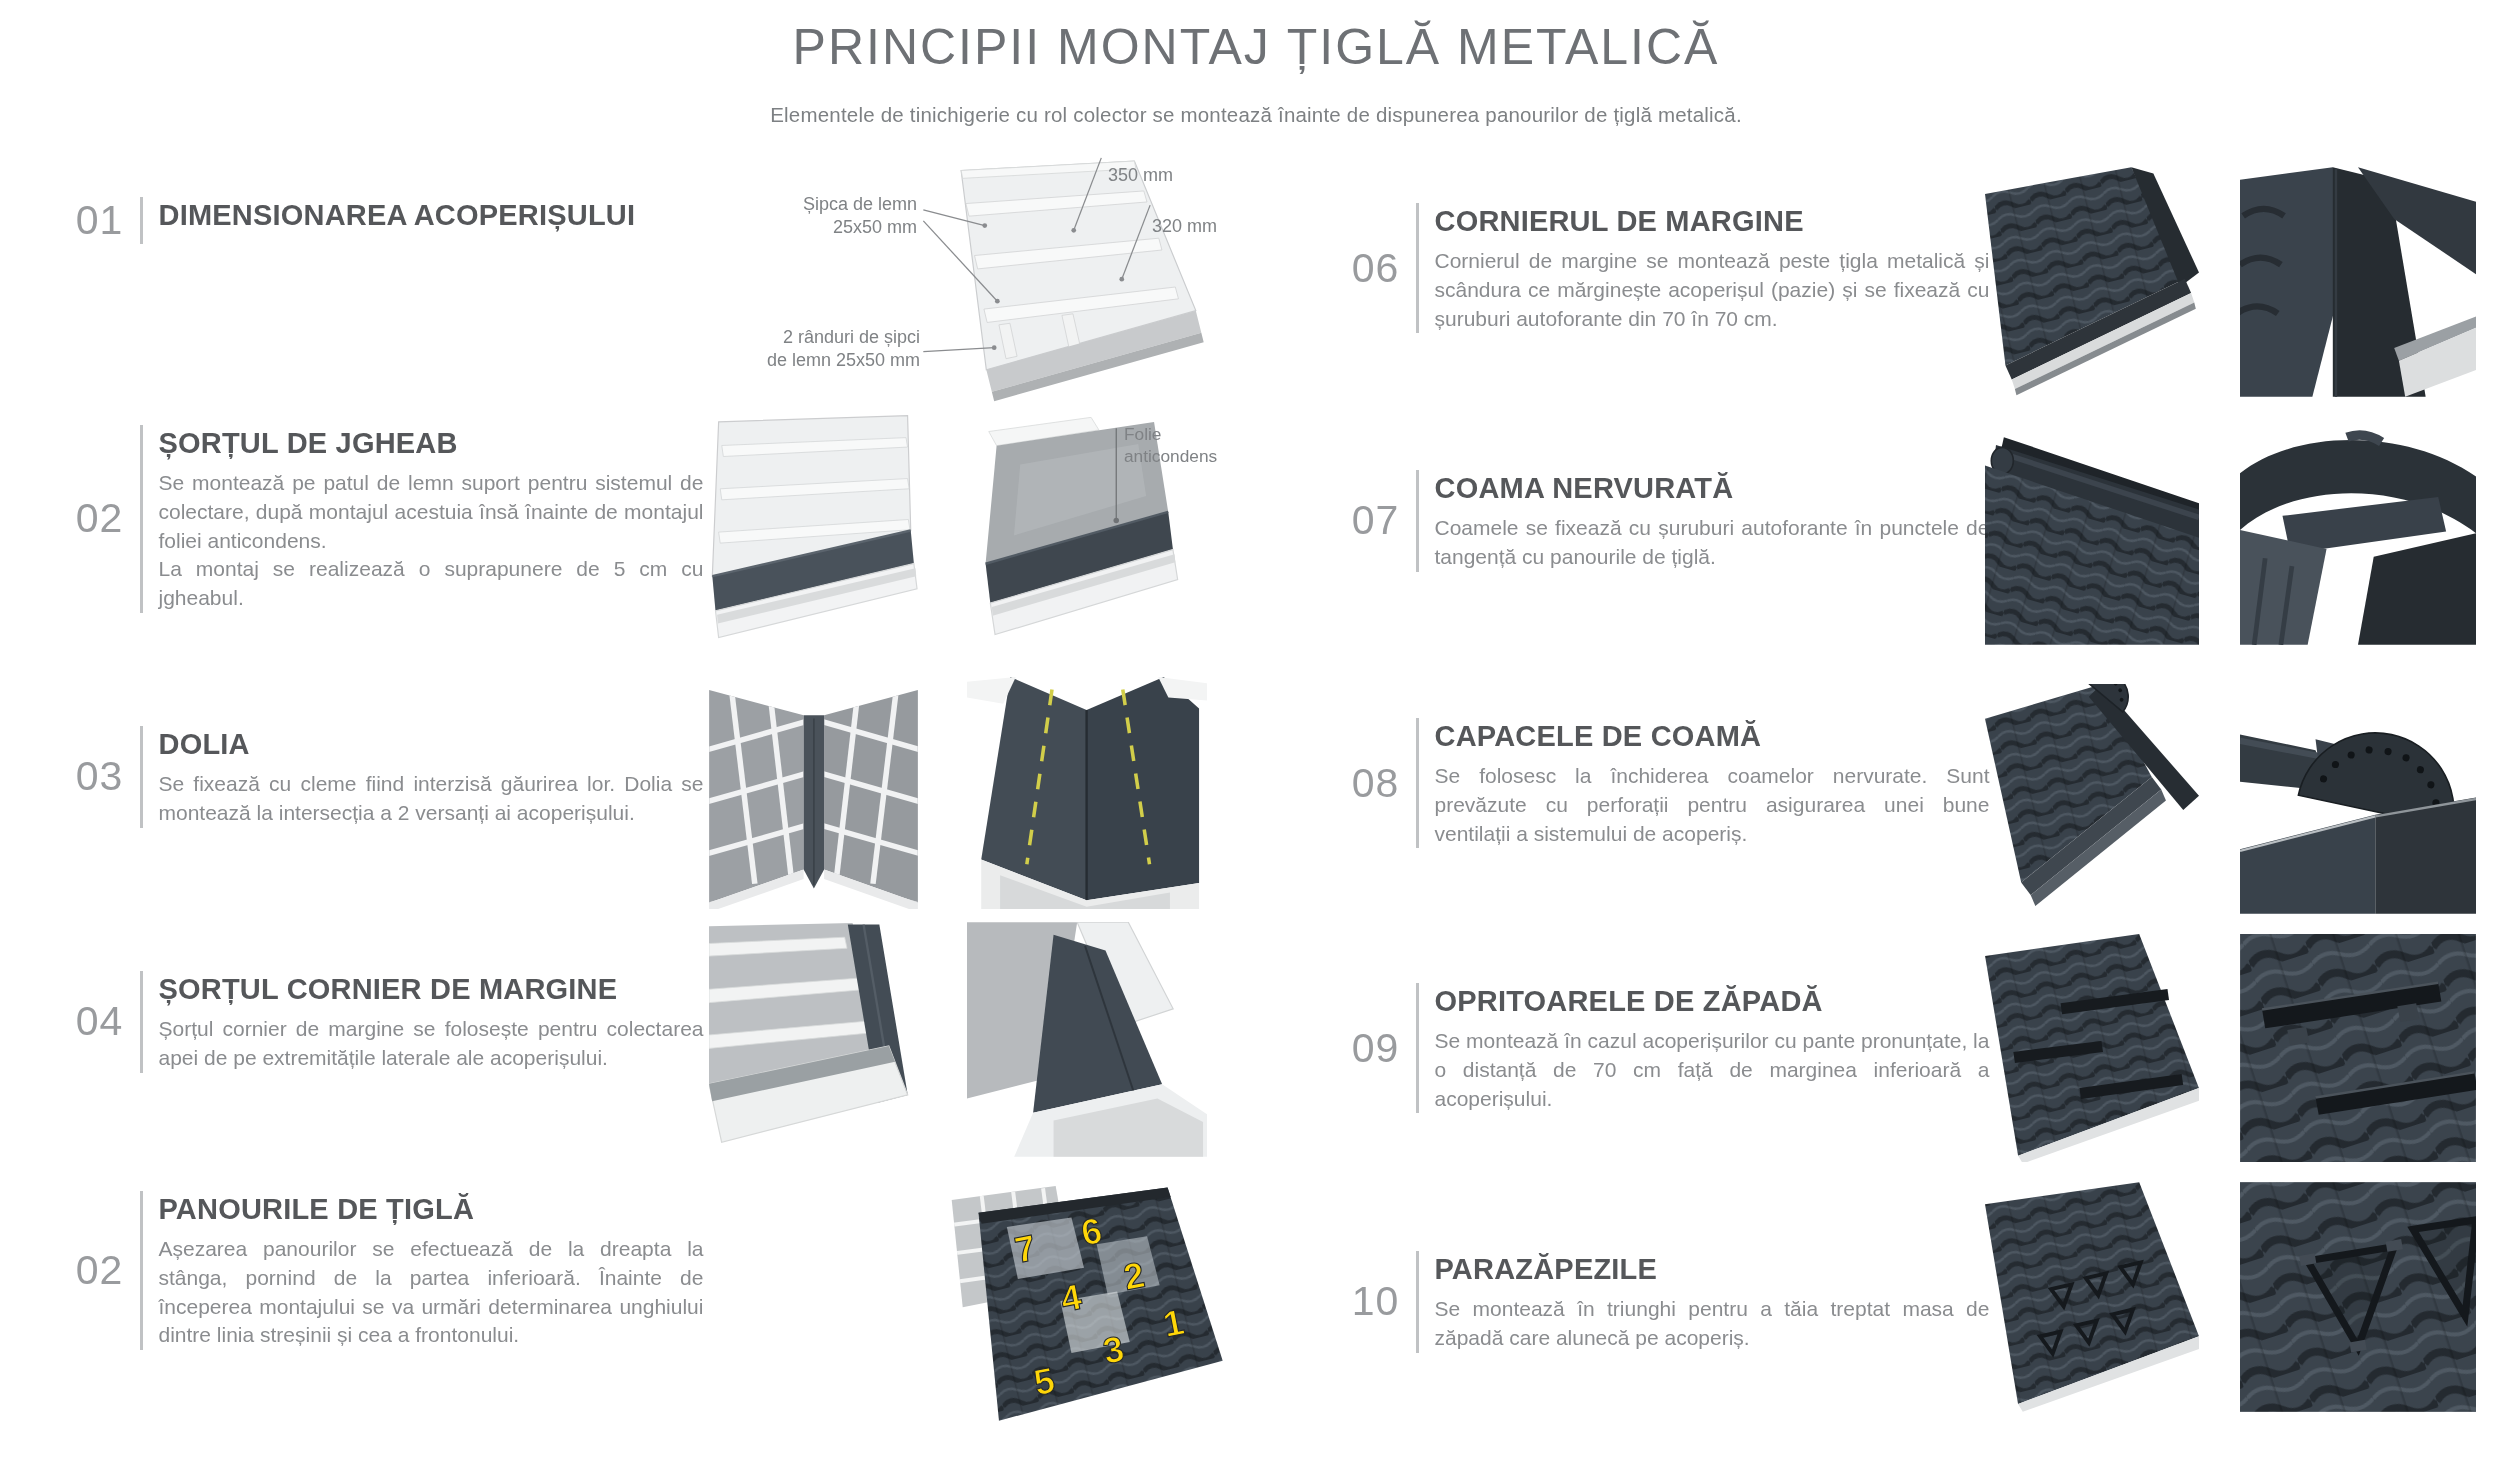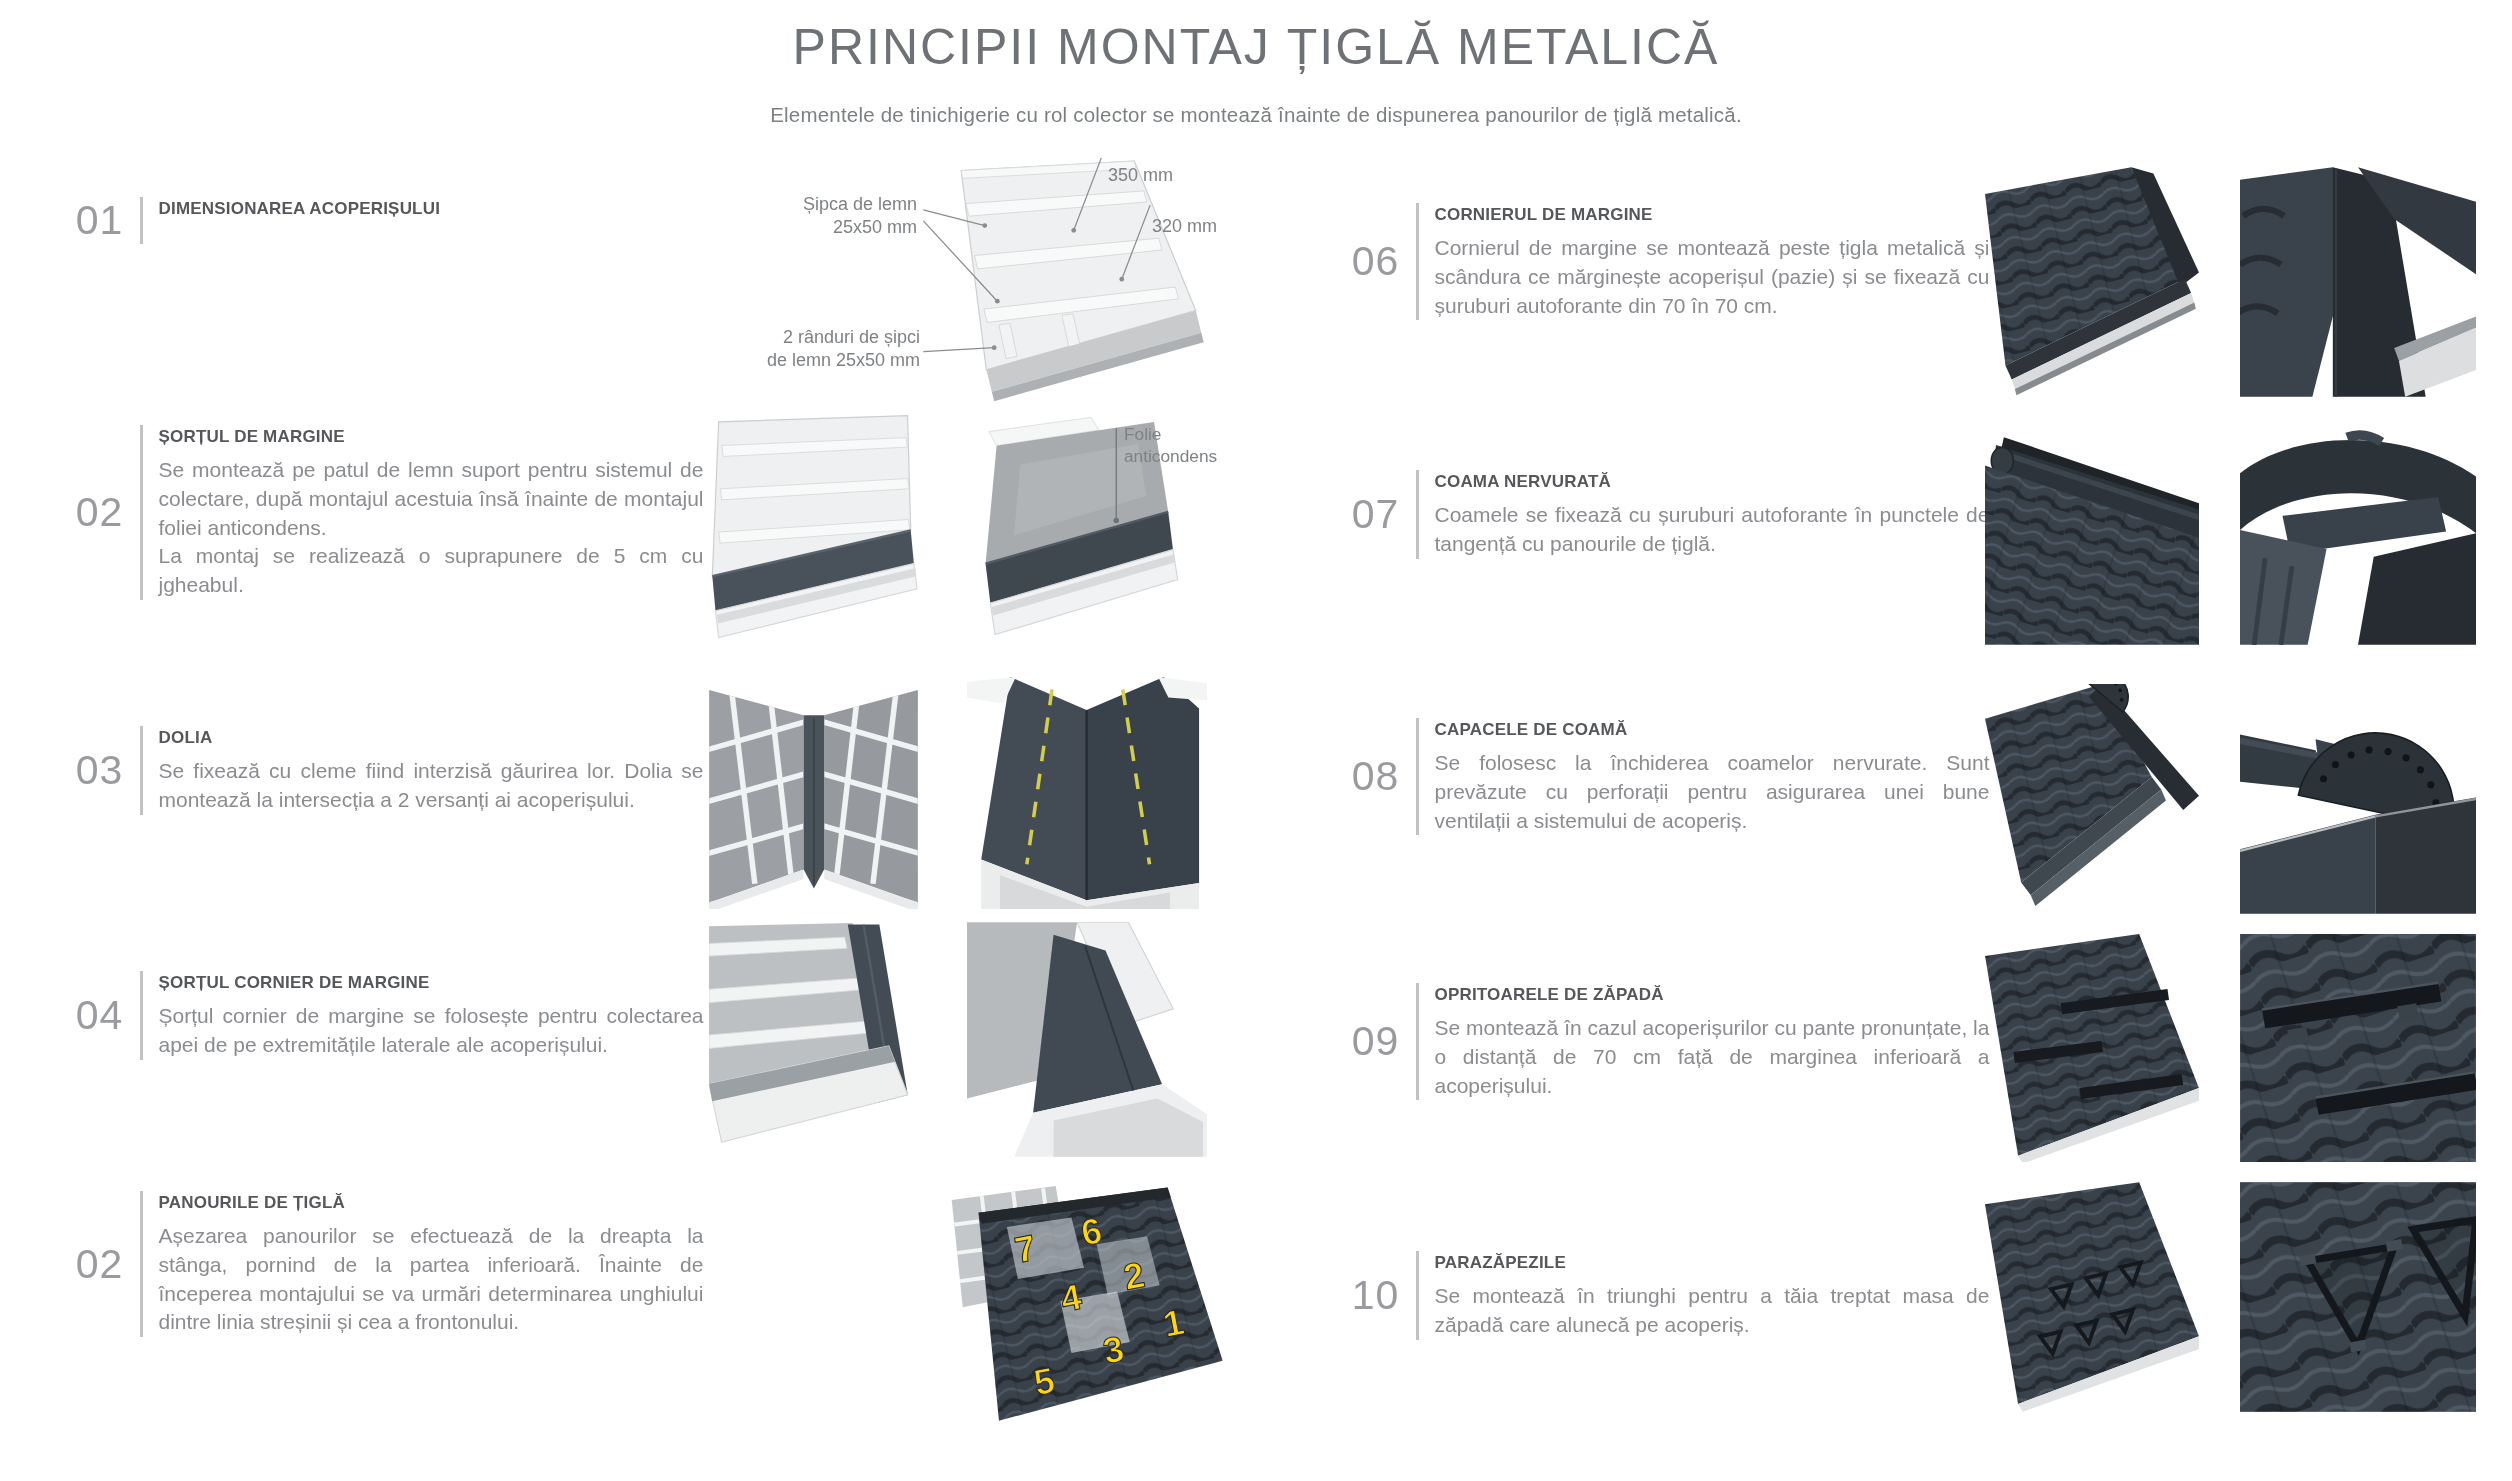--- a/index.html
+++ b/index.html
@@ -17,21 +17,21 @@
   }
   .step{position:absolute;display:flex;align-items:stretch;}
   .num{
     flex:0 0 68px;display:flex;align-items:center;justify-content:flex-end;
     padding-right:17.3px;font-size:41px;font-weight:400;color:#999b9e;letter-spacing:0.8px;
   }
   .rule{flex:0 0 2.4px;background:#c0c2c4;}
   .txt{padding-left:15.8px;}
   .step.l .txt{width:545px;}
   .step.r .txt{width:555px;}
-  .txt h2{margin:1.6px 0 9.5px 0;font-size:17px;font-weight:700;color:#55575a;letter-spacing:0.2px;}
+  .txt h2{margin:1.6px 0 9.5px 0;font-size:29px;font-weight:700;color:#55575a;letter-spacing:0.2px;}
   .txt p{margin:0;font-size:21px;line-height:1.37;color:#8a8c8f;text-align:justify;white-space:pre-line;}
   .fig{position:absolute;}
   .fig svg{display:block;width:100%;height:100%;}
   .ann{position:absolute;font-size:18px;color:#7f8285;line-height:1.28;white-space:pre-line;}
   .ann.r{text-align:right;}
   .numglyph{font-weight:700;font-size:46px;}
 </style>
 </head>
 <body>
 
@@ -66,21 +66,21 @@
   <div class="rule"></div>
   <div class="txt">
     <h2>DIMENSIONAREA ACOPERIȘULUI</h2>
   </div>
 </section>
 
 <section class="step l" style="left:55px;top:425px;">
   <div class="num">02</div>
   <div class="rule"></div>
   <div class="txt">
-    <h2>ȘORȚUL DE MARGINE</h2>
+    <h2>ȘORȚUL DE JGHEAB</h2>
     <p>Se montează pe patul de lemn suport pentru sistemul de colectare, după montajul acestuia însă înainte de montajul foliei anticondens.
 La montaj se realizează o suprapunere de 5 cm cu jgheabul.</p>
   </div>
 </section>
 
 <section class="step l" style="left:55px;top:726px;">
   <div class="num">03</div>
   <div class="rule"></div>
   <div class="txt">
     <h2>DOLIA</h2>

